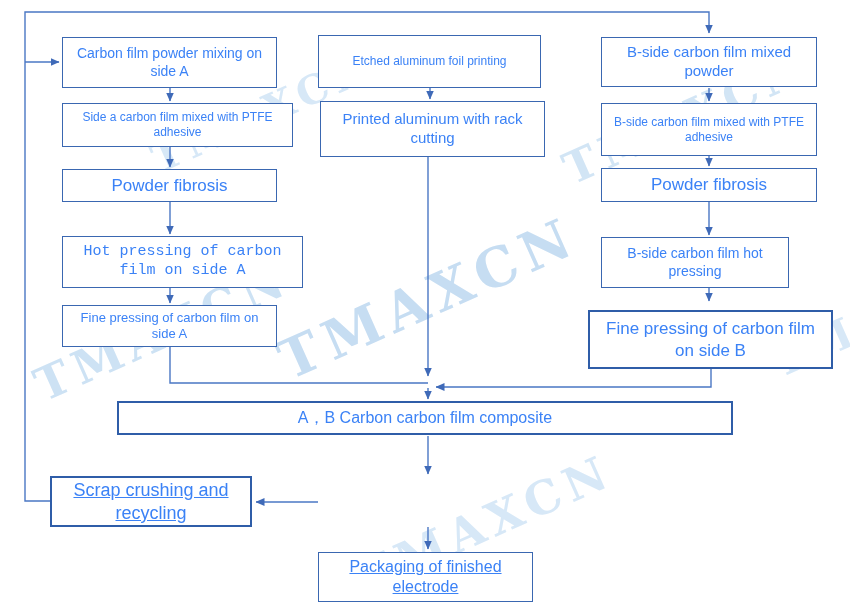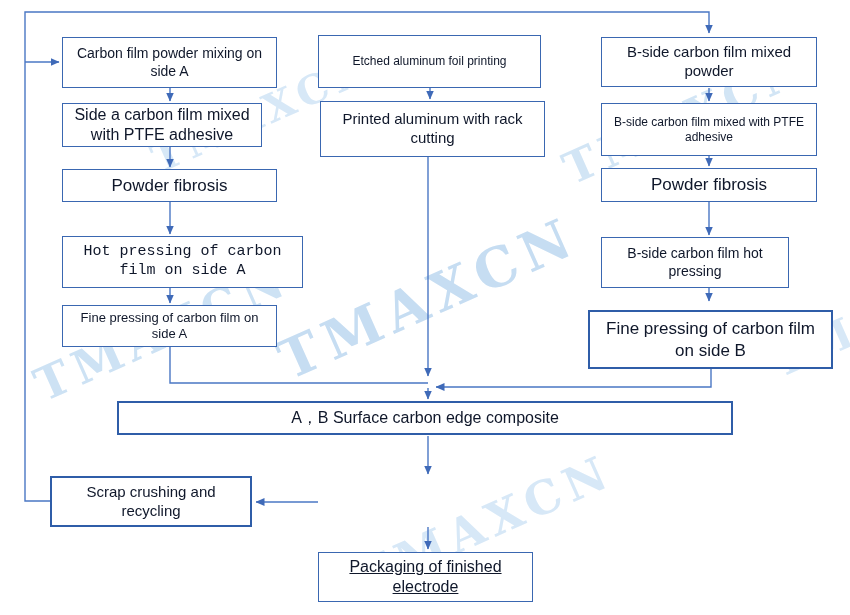--- a/index.html
+++ b/index.html
@@ -7,21 +7,21 @@
     position:relative;width:850px;height:615px;background:#ffffff;overflow:hidden;
     font-family:"Liberation Sans",sans-serif;
   }
   .wm{
     position:absolute;font-family:"DejaVu Serif",serif;font-weight:bold;
     letter-spacing:.14em;white-space:nowrap;pointer-events:none;
     transform:translate(-50%,-50%) rotate(-24deg);z-index:1;
   }
   .node{
     position:absolute;box-sizing:border-box;background:#ffffff;
-    border:1.4px solid #3a67b1;color:#0f172a;
+    border:1.4px solid #3a67b1;color:#3b82f6;
     display:flex;align-items:center;justify-content:center;text-align:center;
     line-height:1.25;z-index:3;padding:2px 10px;
   }
   .node.thick{border-width:2px;border-color:#2f5da8;}
   svg.wires{position:absolute;left:0;top:0;z-index:2;}
   svg.wires polyline,svg.wires line{fill:none;stroke:#4a77c4;stroke-width:1.4;}
 </style>
 </head>
 <body>
 
@@ -60,31 +60,31 @@
 
     <line x1="428" y1="436" x2="428" y2="474" marker-end="url(#ah)"></line>
     <line x1="428" y1="527" x2="428" y2="549" marker-end="url(#ah)"></line>
     <line x1="318" y1="502" x2="256" y2="502" marker-end="url(#ah)"></line>
 
     <polyline points="50,501 25,501 25,12 709,12 709,33" marker-end="url(#ah)"></polyline>
     <line x1="25" y1="62" x2="59" y2="62" marker-end="url(#ah)"></line>
   </svg>
 
   <div class="node" style="left:62px;top:37px;width:215px;height:51px;font-size:14px;">Carbon film powder mixing on side A</div>
-  <div class="node" style="left:62px;top:103px;width:200px;height:44px;font-size:16px;">Side a carbon film mixed with PTFE adhesive</div>
+  <div class="node" style="left:62px;top:103px;width:231px;height:44px;font-size:12px;">Side a carbon film mixed with PTFE adhesive</div>
   <div class="node" style="left:62px;top:169px;width:215px;height:33px;font-size:17px;">Powder fibrosis</div>
   <div class="node" style="left:62px;top:236px;width:241px;height:52px;font-size:15px;font-family:Liberation Mono, monospace;">Hot pressing of carbon film on side A</div>
   <div class="node" style="left:62px;top:305px;width:215px;height:42px;font-size:13px;">Fine pressing of carbon film on side A</div>
 
   <div class="node" style="left:318px;top:35px;width:223px;height:53px;font-size:12px;">Etched aluminum foil printing</div>
   <div class="node" style="left:320px;top:101px;width:225px;height:56px;font-size:15px;">Printed aluminum with rack cutting</div>
 
   <div class="node" style="left:601px;top:37px;width:216px;height:50px;font-size:15px;">B-side carbon film mixed powder</div>
   <div class="node" style="left:601px;top:103px;width:216px;height:53px;font-size:12px;">B-side carbon film mixed with PTFE adhesive</div>
   <div class="node" style="left:601px;top:168px;width:216px;height:34px;font-size:17px;">Powder fibrosis</div>
   <div class="node" style="left:601px;top:237px;width:188px;height:51px;font-size:14px;">B-side carbon film hot pressing</div>
   <div class="node thick" style="left:588px;top:310px;width:245px;height:59px;font-size:17px;">Fine pressing of carbon film on side B</div>
 
-  <div class="node thick" style="left:117px;top:401px;width:616px;height:34px;font-size:16px;">A，B Surface carbon edge composite</div>
-  <div class="node thick" style="left:50px;top:476px;width:202px;height:51px;font-size:15px;">Scrap crushing and recycling</div>
+  <div class="node thick" style="left:117px;top:401px;width:616px;height:34px;font-size:16px;">A，B Carbon carbon film composite</div>
+  <div class="node thick" style="left:50px;top:476px;width:202px;height:51px;font-size:18px;text-decoration:underline;">Scrap crushing and recycling</div>
   <div class="node" style="left:318px;top:552px;width:215px;height:50px;font-size:16px;text-decoration:underline;">Packaging of finished electrode</div>
 
 </div>
 
 </body></html>

